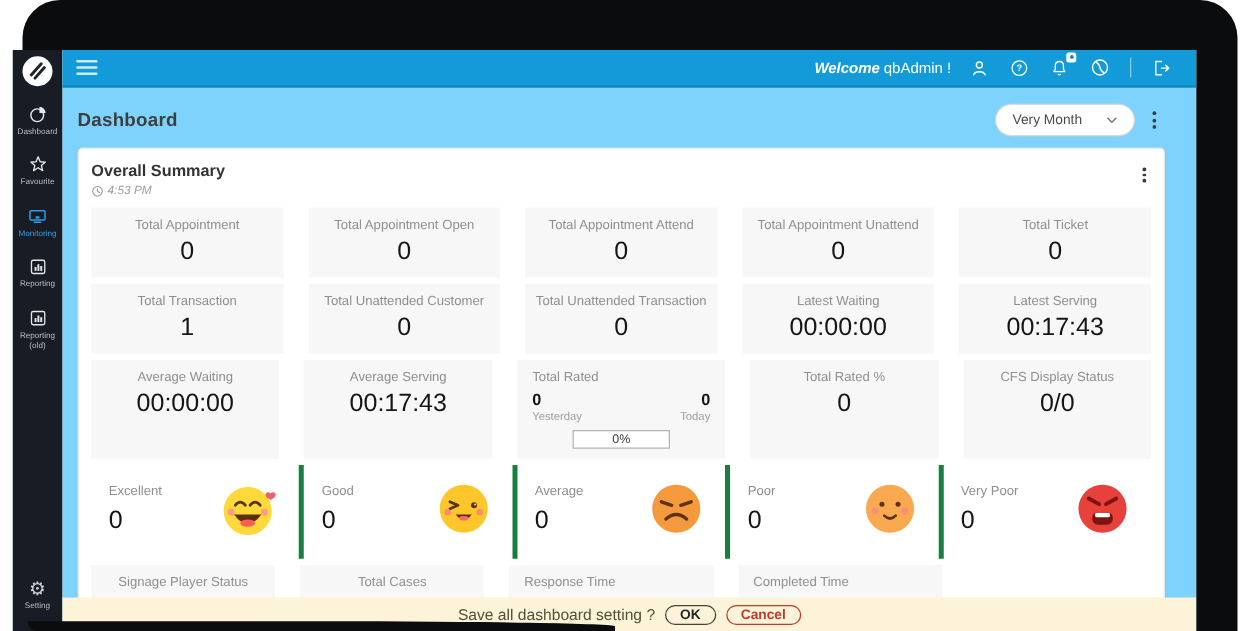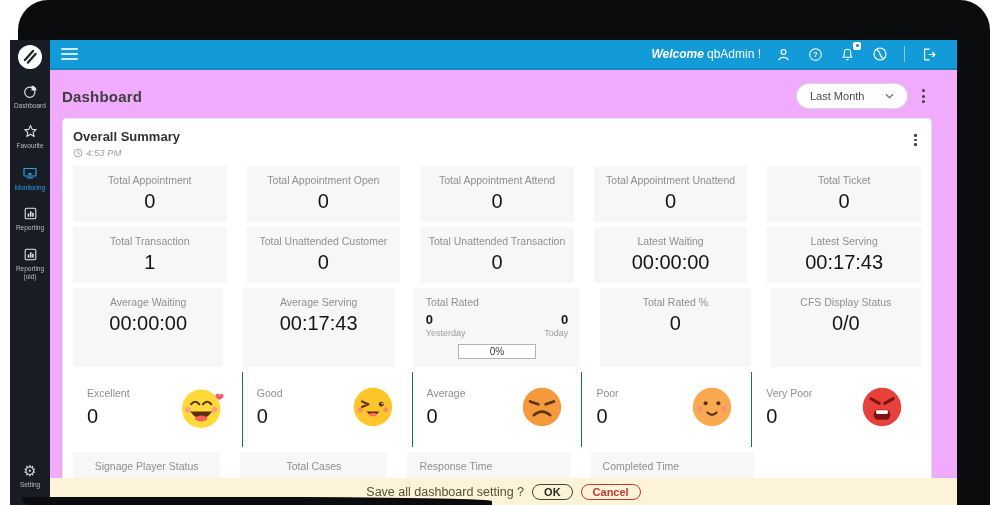--- a/index.html
+++ b/index.html
@@ -19,21 +19,21 @@
   .nav{display:flex;flex-direction:column;align-items:center;width:100%;}
   .nav-item{display:flex;flex-direction:column;align-items:center;gap:2px;
     margin-top:13px;cursor:pointer;width:100%;}
   .nav-label{font-size:6.5px;color:#b7bec7;text-align:center;line-height:1.3;padding:0 1px;}
   .nav-item.active .nav-label{color:#2d9fe8;}
   .nav-item svg{display:block;}
   .nav-bottom{margin-top:auto;margin-bottom:16px;}
   .gear-glyph{font-family:"DejaVu Sans",sans-serif;font-size:15px;color:#cdd2d9;line-height:1;}
 
   
-  .main{flex:1;display:flex;flex-direction:column;position:relative;background:#f0abfc;min-width:0;}
+  .main{flex:1;display:flex;flex-direction:column;position:relative;background:#7dd3fc;min-width:0;}
   .topbar{height:30px;background:#129bd8;border-bottom:2px solid #1189c0;
     display:flex;align-items:center;padding:0 20px 0 11px;color:#fff;flex-shrink:0;}
   .burger{width:17px;cursor:pointer;}
   .burger i{display:block;height:2px;background:rgba(255,255,255,.8);margin:3px 0;border-radius:1px;}
   .tb-spacer{flex:1;}
   .welcome{font-size:12px;margin-right:14px;white-space:nowrap;}
   .w-prefix{font-style:italic;font-weight:700;}
   .w-user{font-weight:400;margin-left:3px;}
   .tb-icons{display:flex;align-items:center;gap:15px;}
   .tb-btn{position:relative;cursor:pointer;display:flex;align-items:center;}
@@ -74,21 +74,21 @@
   .cell.left{text-align:left;padding:8px 12px 8px;}
   .tr-vals{display:flex;justify-content:space-between;margin-top:2px;}
   .tr-vals .v{font-size:13px;font-weight:700;color:#151515;}
   .tr-vals .s{font-size:9px;color:#9d9d9d;margin-top:1px;}
   .tr-right{text-align:right;}
   .progress{margin:6px auto 0;width:78px;height:15px;border:1px solid #b3b3b3;background:#fff;
     font-size:10px;color:#3a3a3a;text-align:center;line-height:13px;}
 
   .ratings{display:flex;margin-bottom:5px;justify-content:flex-end;}
   .rating{flex:1;display:flex;align-items:center;justify-content:space-between;
-    padding:13px 16px 18px 14px;border-left:1px solid #15803d;min-width:0;}
+    padding:13px 16px 18px 14px;border-left:4px solid #15803d;min-width:0;}
   .rating:first-child{border-left:none;}
   .rating .lbl{margin-bottom:6px;text-align:left;}
   .rating .val{text-align:left;}
   .emoji{width:46px;height:44px;flex-shrink:0;}
 
   .times{display:flex;justify-content:space-between;margin-top:5px;}
   .times .v{font-size:14px;font-weight:700;color:#151515;white-space:nowrap;}
   .times .s{font-size:9px;color:#9d9d9d;margin-top:1px;}
   .t-right{text-align:right;}
 
@@ -220,21 +220,21 @@
             <path d="M13 12 H20.5 M17.8 8.8 L21 12 L17.8 15.2" fill="none" stroke="#fff" stroke-width="1.6" stroke-linecap="round" stroke-linejoin="round"></path>
           </svg>
         </span>
       </div>
     </header>
 
     <div class="page-head">
       <div class="page-title">Dashboard</div>
       <div class="ph-spacer"></div>
       <div class="pill w1">
-        <span>Last Month</span>
+        <span>Very Month</span>
         <svg viewBox="0 0 10 6" width="9" height="6">
             <polyline points="1,1 5,5 9,1" fill="none" stroke="#777" stroke-width="1.4"></polyline>
           </svg>
       </div>
       <div class="kebab">
           <i></i>
           <i></i>
           <i></i>
         </div>
     </div>

